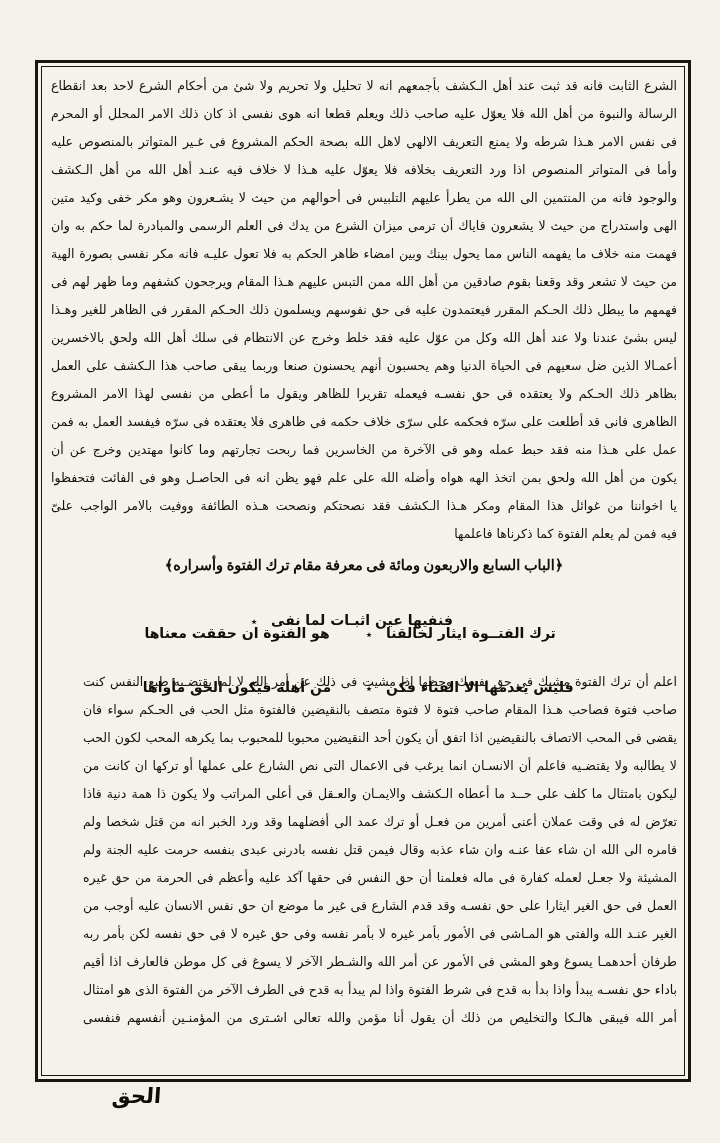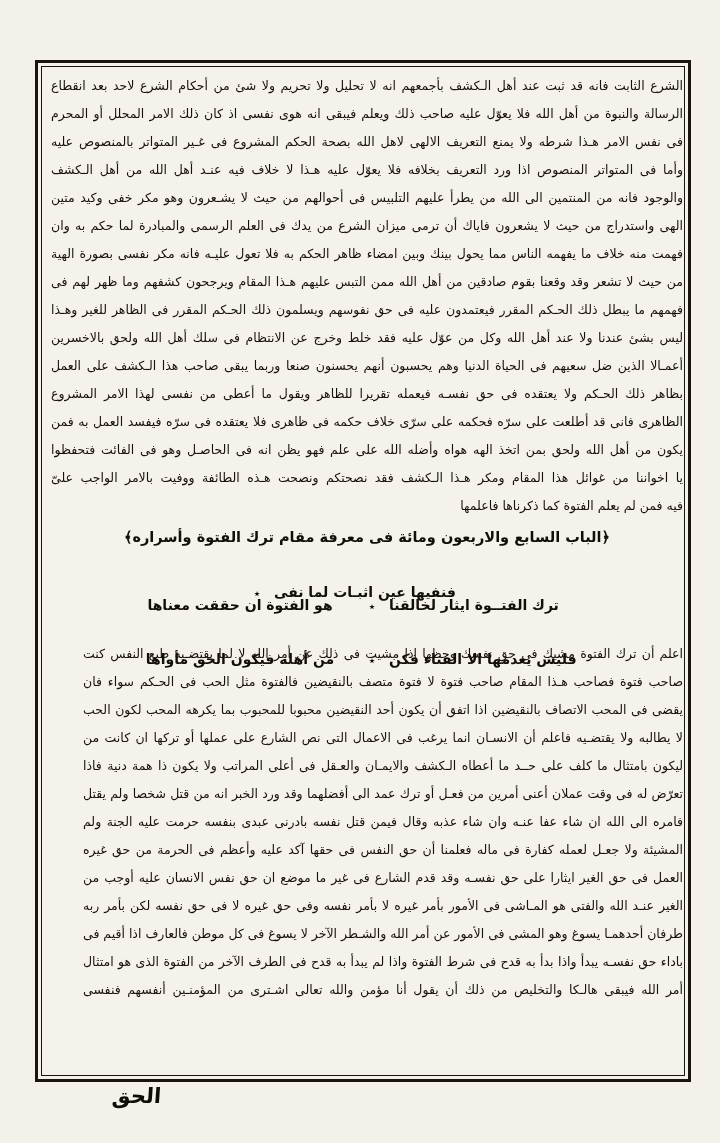--- a/index.html
+++ b/index.html
@@ -24,21 +24,21 @@
     position:absolute;
     left:35px; top:60px;
     width:656px; height:1022px;
     border:3.5px solid #1a150e;
     padding:3px;
     background:#f4f2eb;
   }
   .frame-inner {
     width:100%; height:100%;
     border:1.5px solid #1a150e;
-    padding:5px 1px 0 9px;
+    padding:5px 7px 0 9px;
     direction:rtl;
     overflow:hidden;
   }
   .text-line {
     font-size:12.5px;
     line-height:28px;
     height:28px;
     overflow:hidden;
     text-align:justify;
     text-align-last:justify;
@@ -49,20 +49,21 @@
     text-align-last:right;
   }
   .chapter-title {
     text-align:center;
     font-weight:bold;
     font-size:14.5px;
     line-height:30px;
     height:30px;
     margin-top:2px;
     color:#120e08;
+    font-family:Liberation Serif, serif;
   }
   .verse-line {
     display:flex;
     direction:rtl;
     justify-content:center;
     align-items:baseline;
     font-weight:bold;
     font-size:14px;
     line-height:27px;
     height:27px;
@@ -84,32 +85,33 @@
 </head>
 <body>
 
 <div class="page-number">٢٣٤</div>
 
 <div class="frame">
   <div class="frame-inner">
 
     <div>
         <div class="text-line">الشرع الثابت فانه قد ثبت عند أهل الـكشف بأجمعهم انه لا تحليل ولا تحريم ولا شئ من أحكام الشرع لاحد بعد انقطاع</div>
-        <div class="text-line">الرسالة والنبوة من أهل الله فلا يعوّل عليه صاحب ذلك ويعلم فيبقى انه هوى نفسى اذ كان ذلك الامر المحلل أو المحرم</div>
+        <div class="text-line">الرسالة والنبوة من أهل الله فلا يعوّل عليه صاحب ذلك ويعلم قطعا انه هوى نفسى اذ كان ذلك الامر المحلل أو المحرم</div>
         <div class="text-line">فى نفس الامر هـذا شرطه ولا يمنع التعريف الالهى لاهل الله بصحة الحكم المشروع فى غـير المتواتر بالمنصوص عليه</div>
         <div class="text-line">وأما فى المتواتر المنصوص اذا ورد التعريف بخلافه فلا يعوّل عليه هـذا لا خلاف فيه عنـد أهل الله من أهل الـكشف</div>
         <div class="text-line">والوجود فانه من المنتمين الى الله من يطرأ عليهم التلبيس فى أحوالهم من حيث لا يشـعرون وهو مكر خفى وكيد متين</div>
         <div class="text-line">الهى واستدراج من حيث لا يشعرون فاياك أن ترمى ميزان الشرع من يدك فى العلم الرسمى والمبادرة لما حكم به وان</div>
         <div class="text-line">فهمت منه خلاف ما يفهمه الناس مما يحول بينك وبين امضاء ظاهر الحكم به فلا تعول عليـه فانه مكر نفسى بصورة الهية</div>
         <div class="text-line">من حيث لا تشعر وقد وقعنا بقوم صادقين من أهل الله ممن التبس عليهم هـذا المقام ويرجحون كشفهم وما ظهر لهم فى</div>
         <div class="text-line">فهمهم ما يبطل ذلك الحـكم المقرر فيعتمدون عليه فى حق نفوسهم ويسلمون ذلك الحـكم المقرر فى الظاهر للغير وهـذا</div>
         <div class="text-line">ليس بشئ عندنا ولا عند أهل الله وكل من عوّل عليه فقد خلط وخرج عن الانتظام فى سلك أهل الله ولحق بالاخسرين</div>
         <div class="text-line">أعمـالا الذين ضل سعيهم فى الحياة الدنيا وهم يحسبون أنهم يحسنون صنعا وربما يبقى صاحب هذا الـكشف على العمل</div>
         <div class="text-line">بظاهر ذلك الحـكم ولا يعتقده فى حق نفسـه فيعمله تقريرا للظاهر ويقول ما أعطى من نفسى لهذا الامر المشروع</div>
         <div class="text-line">الظاهرى فانى قد أطلعت على سرّه فحكمه على سرّى خلاف حكمه فى ظاهرى فلا يعتقده فى سرّه فيفسد العمل به فمن</div>
+        <div class="text-line">عمل على هـذا منه فقد حبط عمله وهو فى الآخرة من الخاسرين فما ربحت تجارتهم وما كانوا مهتدين وخرج عن أن</div>
         <div class="text-line">يكون من أهل الله ولحق بمن اتخذ الهه هواه وأضله الله على علم فهو يظن انه فى الحاصـل وهو فى الفائت فتحفظوا</div>
         <div class="text-line">يا اخواننا من غوائل هذا المقام ومكر هـذا الـكشف فقد نصحتكم ونصحت هـذه الطائفة ووفيت بالامر الواجب علىّ</div>
         <div class="text-line last-line">فيه فمن لم يعلم الفتوة كما ذكرناها فاعلمها</div>
       </div>
 
     <div class="chapter-title">﴿الباب السابع والاربعون ومائة فى معرفة مقام ترك الفتوة وأسراره﴾</div>
 
     <div class="verse-line">
       <span class="hemi-first">ترك الفتــوة ايثار لخالقنا</span>
       <span class="verse-sep">٭</span>

